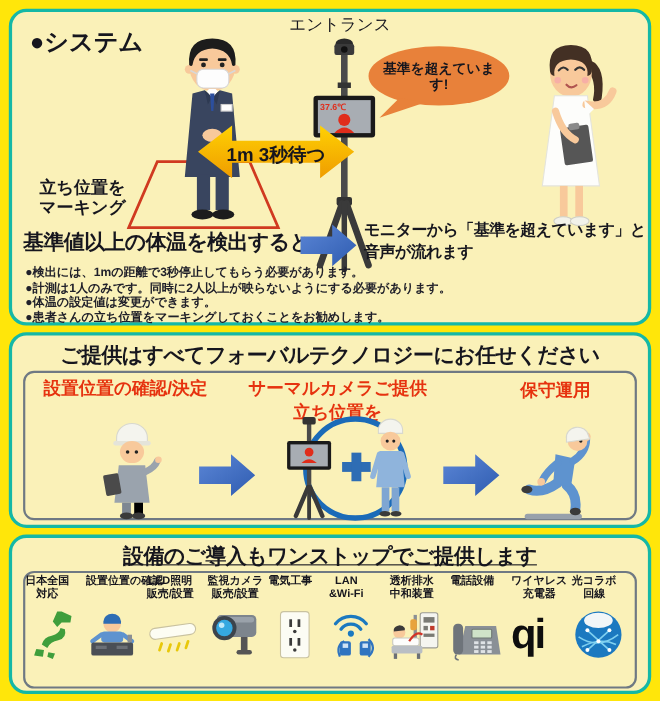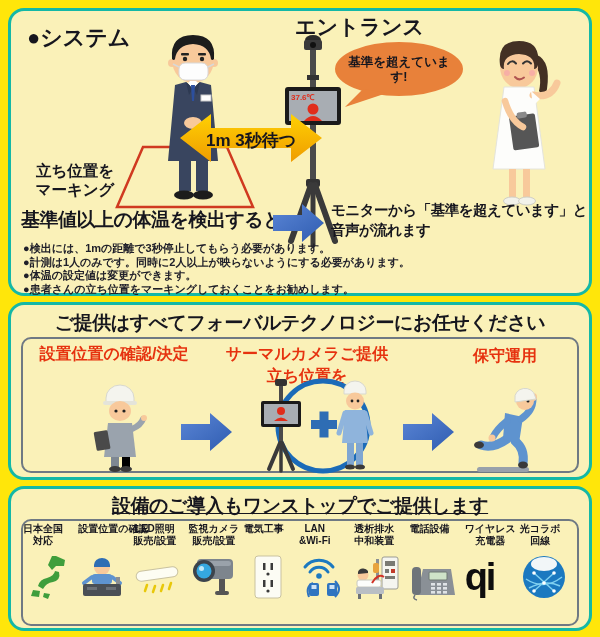--- a/index.html
+++ b/index.html
@@ -16,21 +16,21 @@
     background:#FAF1B8;
     border:3px solid #14b8a6;
     border-radius:16px;
   }
   #panel1 { top:8px;  height:288px; }
   #panel2 { top:302px; height:178px; }
   #panel3 { top:486px; height:145px; }
   .abs { position:absolute; }
 
   .sys-title   { left:16px; top:12px; font-size:22px; font-weight:bold; }
-  .entrance    { left:252px; top:2px; font-size:21px; font-weight:bold;margin-left:32px; }
+  .entrance    { left:252px; top:2px; font-size:15px; font-weight:normal; }
   .bubble-text { left:10px; top:14px; width:112px; text-align:center;
                  font-size:12.5px; font-weight:bold; line-height:15px; }
   .dist-text   { width:100%; text-align:center; top:22px; font-size:17px; font-weight:bold; }
   .standing    { left:8px; top:150px; width:112px; text-align:center;
                  font-size:15.5px; font-weight:bold; line-height:19px; }
   .detect-head { left:10px; top:196px; font-size:19px; font-weight:bold; letter-spacing:-0.5px; }
   .result-text { left:320px; top:189px; font-size:14.5px; font-weight:bold; line-height:20px; letter-spacing:-0.5px; }
   .notes       { left:12px; top:231px; font-size:11px; font-weight:bold; line-height:13.5px; color:#20202a; }
 
   .panel-title { width:100%; text-align:center; font-size:19px; font-weight:bold; letter-spacing:-0.5px; }

